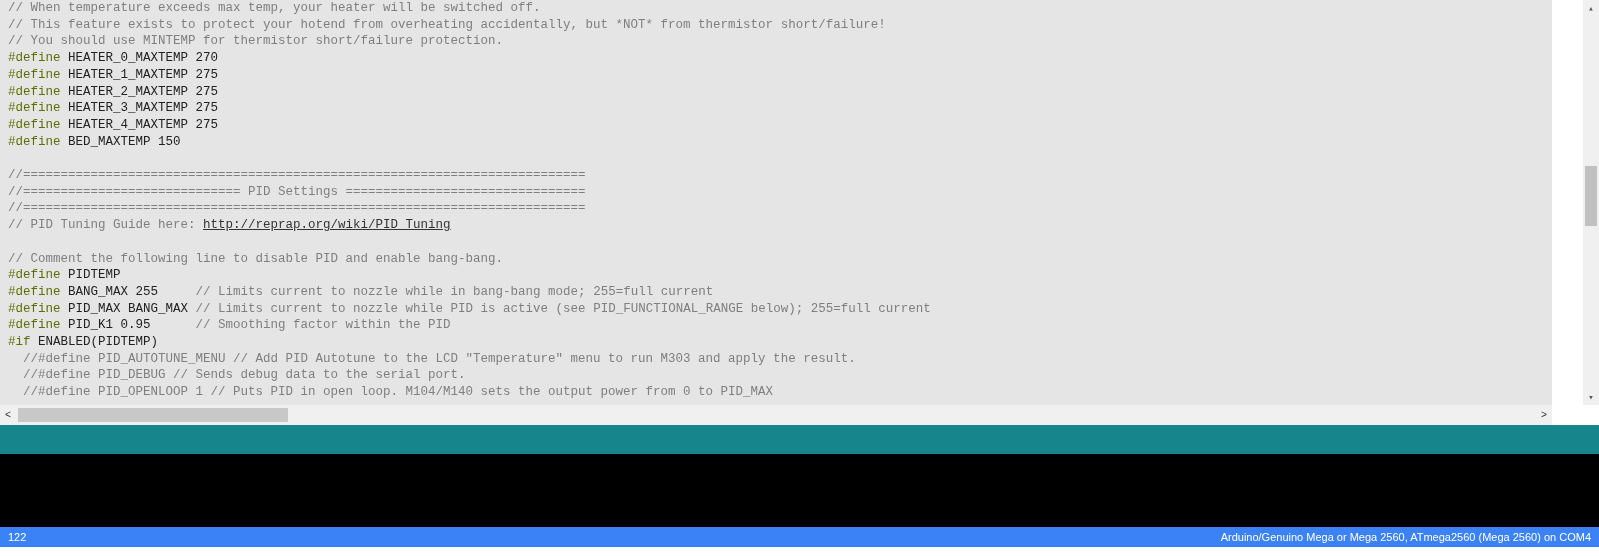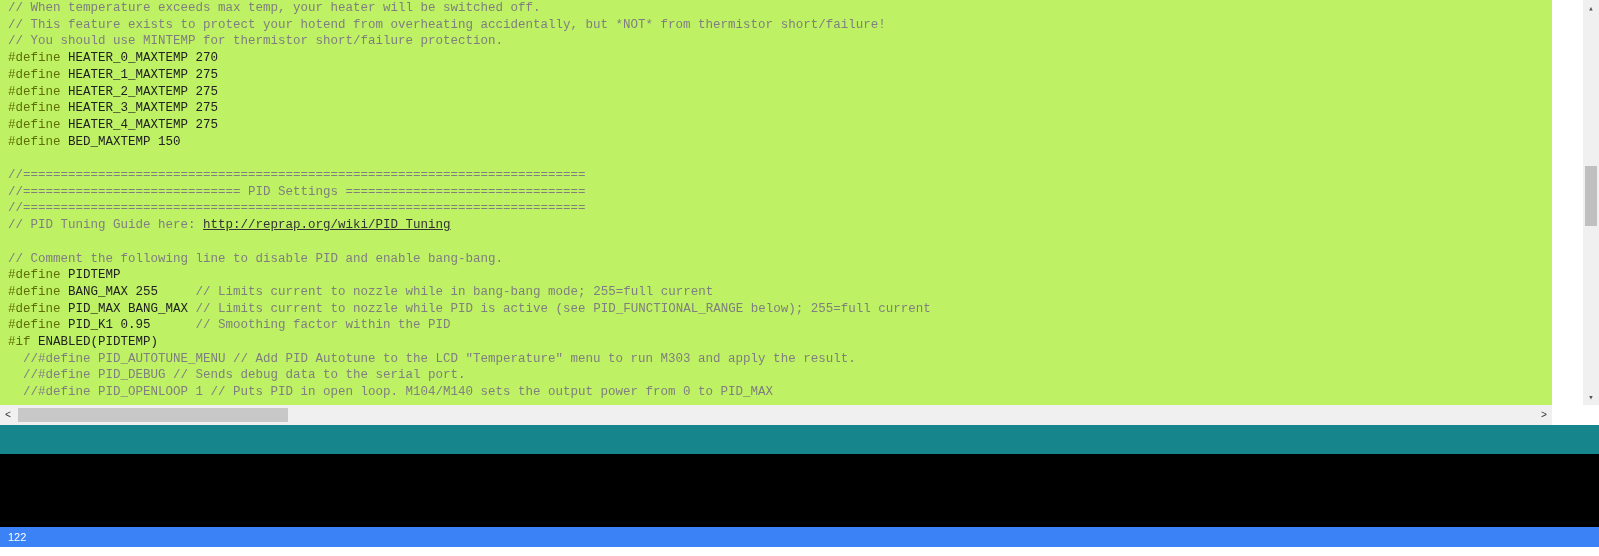--- a/index.html
+++ b/index.html
@@ -1,20 +1,20 @@
 <!DOCTYPE html>
 <html><head>
 <meta charset="utf-8">
 <style>
   * { margin: 0; padding: 0; box-sizing: border-box; }
   html, body { width: 1599px; height: 556px; overflow: hidden; font-family: Consolas, "Courier New", monospace; font-size: 12.5px; }
   .editor-wrap { position: relative; width: 1599px; height: 425px; background: #ffffff; }
   .editor {
     position: absolute; left: 0; top: 0; width: 1552px; height: 405px;
-    background: #bef264; color: #333; padding: 0 8px; line-height: 16.7px;
+    background: #e5e5e5; color: #333; padding: 0 8px; line-height: 16.7px;
     overflow: hidden; white-space: pre;
   }
   .comment { color: #7f7f7f; }
   .define  { color: #5e6d03; }
   .ident   { color: #222; }
   .hashif  { color: #5e6d03; }
   a.link   { color: #333; text-decoration: underline; }
 
   
   .vsb { position: absolute; right: 0; top: 0; width: 16px; height: 405px; background: #f0f0f0; }
@@ -77,13 +77,14 @@
     <div class="hsb-btn left">&lt;</div>
     <div class="hsb-thumb"></div>
     <div class="hsb-btn right">&gt;</div>
   </div>
 </div>
 
 <div class="teal-bar"></div>
 <div class="console"></div>
 <div class="status">
   <span class="left">122</span>
+  <span class="right">Arduino/Genuino Mega or Mega 2560, ATmega2560 (Mega 2560) on COM4</span>
 </div>
 
 </body></html>

